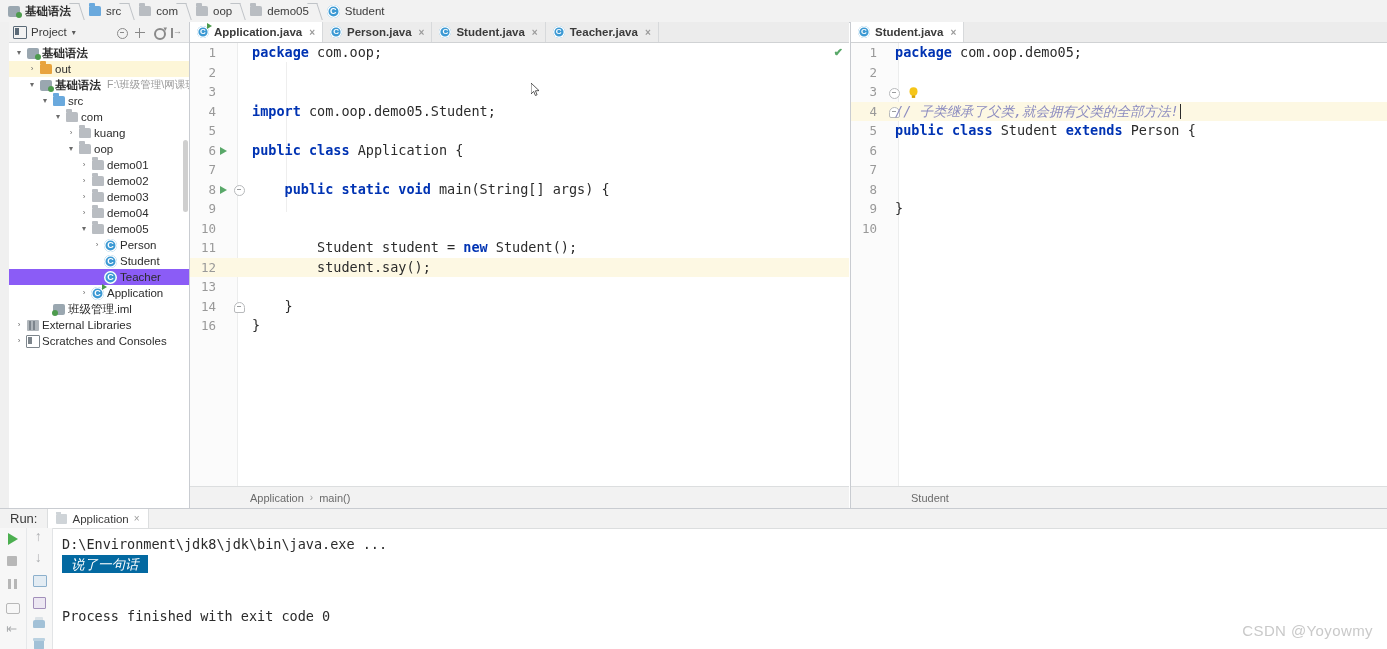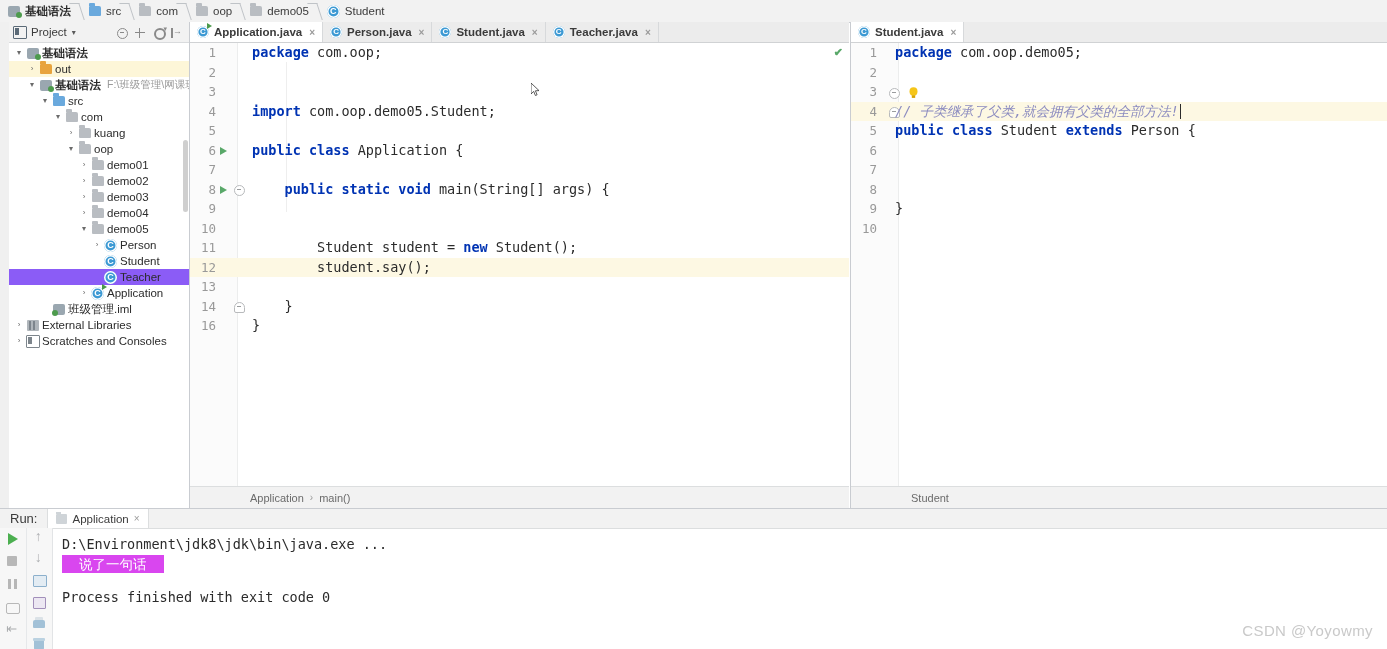--- a/index.html
+++ b/index.html
@@ -225,22 +225,22 @@
   .rti.print:before{content:"";position:absolute;left:3px;top:1px;width:8px;height:4px;background:#cfd9e0;border-radius:1px;}
   .rti.trash:after{content:"";position:absolute;left:2px;top:4px;width:10px;height:9px;background:#7aa8c9;border-radius:0 0 2px 2px;}
   .rti.trash:before{content:"";position:absolute;left:1px;top:1px;width:12px;height:3px;background:#9fc1d8;border-radius:1px;}
 
   .console{
     position:absolute;left:52px;top:19px;right:0;height:122px;
     padding:6px 0 0 10px;font-family:"DejaVu Sans Mono",monospace;font-size:13.5px;
     color:#2b2b2b;
   }
   .cline{height:20px;line-height:20px;white-space:pre;}
-  .cline.out span{background:#d946ef;color:#ffffff;padding:1px 17px;}
-  .cline.fin{margin-top:13px;color:#2b2b2b;}
+  .cline.out span{background:#0369a1;color:#ffffff;padding:1px 9px;font-style:italic;}
+  .cline.fin{margin-top:32px;color:#2b2b2b;}
 
   .watermark{
     position:absolute;right:14px;bottom:10px;
     font-size:15px;color:#c9c9c9;letter-spacing:.4px;
     font-family:"Liberation Sans",sans-serif;
   }
   .cursor-arrow{
     position:absolute;left:341px;top:40px;width:10px;height:14px;
   }
 </style>

